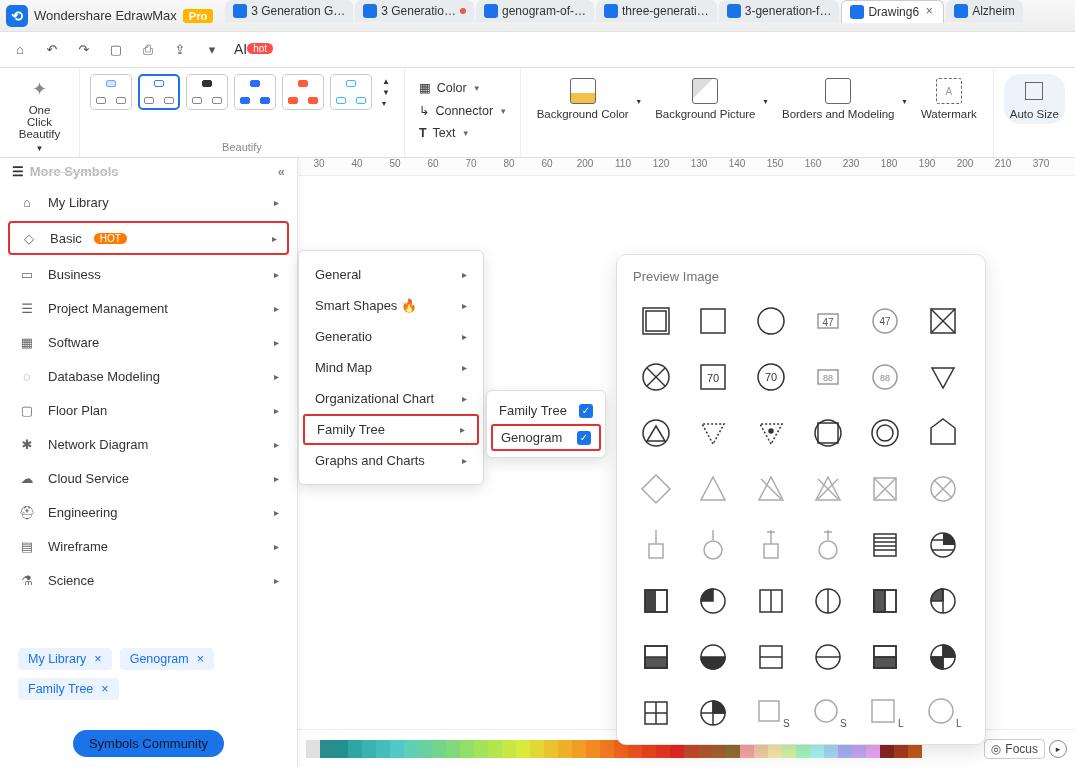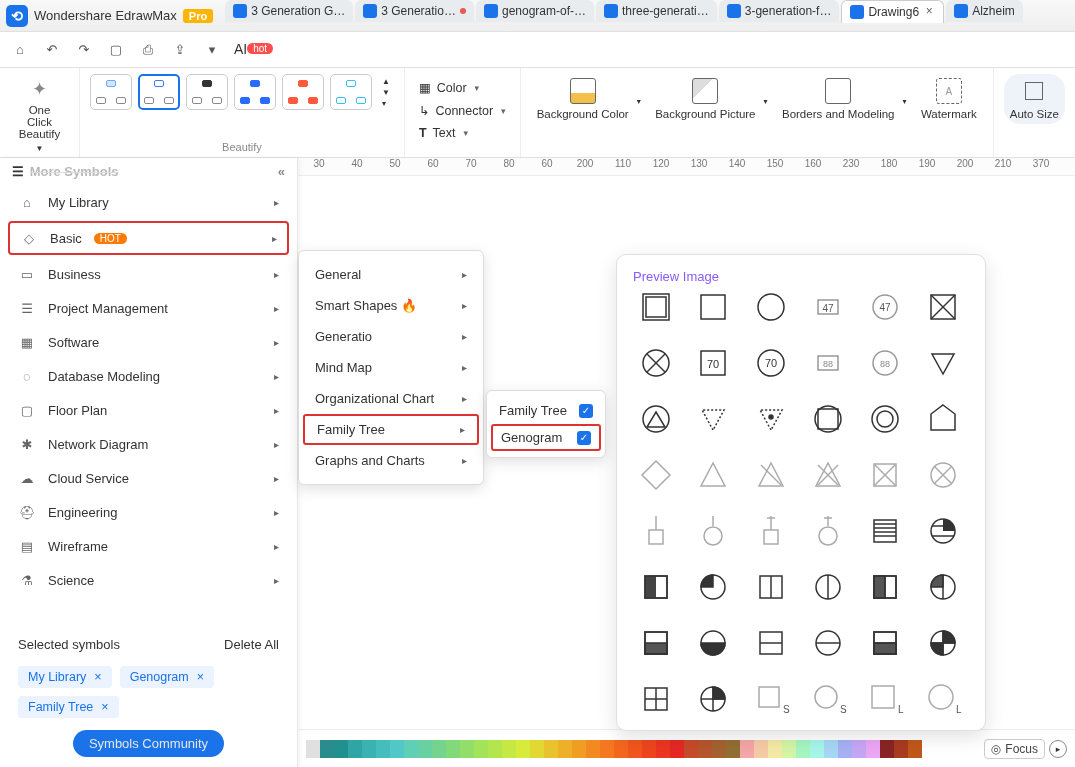--- a/index.html
+++ b/index.html
@@ -55,36 +55,36 @@
 .cat-item { display: flex; align-items: center; padding: 8px 18px; gap: 12px; cursor: pointer; }
 .cat-item .arrow { margin-left: auto; color: #666; font-size: 10px; }
 .cat-item .ico { width: 18px; height: 18px; display: inline-flex; align-items: center; justify-content: center; color: #666; }
 .cat-item.highlight { border: 2px solid #d33; border-radius: 4px; margin: 2px 8px; padding: 6px 10px; }
 .hot-badge { background: #ff7a00; color: #fff; padding: 0 6px; border-radius: 999px; font-size: 10px; }
 .selected-block { padding: 10px 18px 4px; }
 .selected-head { display: flex; justify-content: space-between; font-size: 13px; }
 .chips { display: flex; flex-wrap: wrap; gap: 8px; padding: 10px 18px; }
 .chip { background: #eaf3ff; color: #1a73e8; padding: 4px 10px; border-radius: 4px; font-size: 12.5px; display: flex; align-items: center; gap: 8px; }
 .chip .x { color: #1a73e8; cursor: pointer; }
-.community-btn { margin: 2px auto 10px; background: #1a73e8; color: #e5e5e5; padding: 6px 16px; border-radius: 999px; font-size: 13px; cursor: pointer; width: fit-content; }
+.community-btn { margin: 20px auto 10px; background: #1a73e8; color: #0f172a; padding: 6px 16px; border-radius: 999px; font-size: 13px; cursor: pointer; width: fit-content; }
 
 
 .flyout { position: absolute; left: 298px; top: 74px; width: 186px; background: #fff; border: 1px solid #ddd; border-radius: 6px; box-shadow: 0 4px 14px rgba(0,0,0,.12); padding: 8px 0; z-index: 25; }
 .flyout .item { display: flex; align-items: center; padding: 8px 16px; font-size: 13px; cursor: pointer; }
 .flyout .item .arrow { margin-left: auto; font-size: 10px; color: #666; }
 .flyout .item.highlight { border: 2px solid #d33; border-radius: 3px; margin: 0 4px; padding: 6px 12px; }
 .flyout .item .flame { color: #ff6a00; margin-left: 4px; }
 .flyout2 { position: absolute; left: 486px; top: 214px; width: 120px; background: #fff; border: 1px solid #ddd; border-radius: 6px; box-shadow: 0 4px 14px rgba(0,0,0,.12); padding: 6px 0; z-index: 26; }
 .flyout2 .row { display: flex; align-items: center; padding: 6px 12px; font-size: 13px; gap: 8px; }
 .flyout2 .row.highlight { border: 2px solid #d33; border-radius: 3px; margin: 0 4px; padding: 4px 8px; }
 .cb { width: 14px; height: 14px; background: #1a73e8; border-radius: 3px; margin-left: auto; display: flex; align-items: center; justify-content: center; color: #fff; font-size: 10px; }
 
 
 .preview { position: absolute; left: 616px; top: 78px; width: 370px; background: #fff; border: 1px solid #e0e0e0; border-radius: 10px; box-shadow: 0 6px 20px rgba(0,0,0,.12); padding: 14px 16px 8px; z-index: 24; }
-.preview .title { font-size: 13px; color: #8b5cf6; margin-bottom: 0; }
+.preview .title { font-size: 13px; color: #737373; margin-bottom: 14px; }
 .sym-grid { display: grid; grid-template-columns: repeat(6, 1fr); gap: 10px 8px; }
 .sym { width: 46px; height: 46px; display: flex; align-items: center; justify-content: center; }
 .sym svg { display: block; }
 
 
 .bottom { position: absolute; left: 298px; right: 0; bottom: 0; display: flex; align-items: center; height: 38px; padding: 0 8px; gap: 4px; background: #fff; border-top: 1px solid #eee; }
 .color-strip { display: flex; gap: 0; flex: 1; overflow: hidden; }
 .color-strip span { width: 14px; height: 18px; display: inline-block; }
 .focus-btn { display: flex; align-items: center; gap: 4px; font-size: 12px; color: #444; padding: 2px 6px; border: 1px solid #ccc; border-radius: 4px; cursor: pointer; }
 .play-btn { width: 18px; height: 18px; border: 1px solid #888; border-radius: 50%; display: flex; align-items: center; justify-content: center; font-size: 9px; cursor: pointer; }
@@ -356,26 +356,20 @@
           <span class="ico">▤</span>
           <span>Wireframe</span>
           <span class="arrow">▸</span>
         </div>
         <div class="cat-item">
           <span class="ico">⚗</span>
           <span>Science</span>
           <span class="arrow">▸</span>
         </div>
       </div>
-    <div class="selected-block">
-      <div class="selected-head">
-        <span>Selected symbols</span>
-        <span style="color:#333;cursor:pointer">Delete All</span>
-      </div>
-    </div>
     <div class="chips" id="chips">
         <div class="chip">
           <span>My Library</span>
           <span class="x">×</span>
         </div>
         <div class="chip">
           <span>Genogram</span>
           <span class="x">×</span>
         </div>
         <div class="chip">

